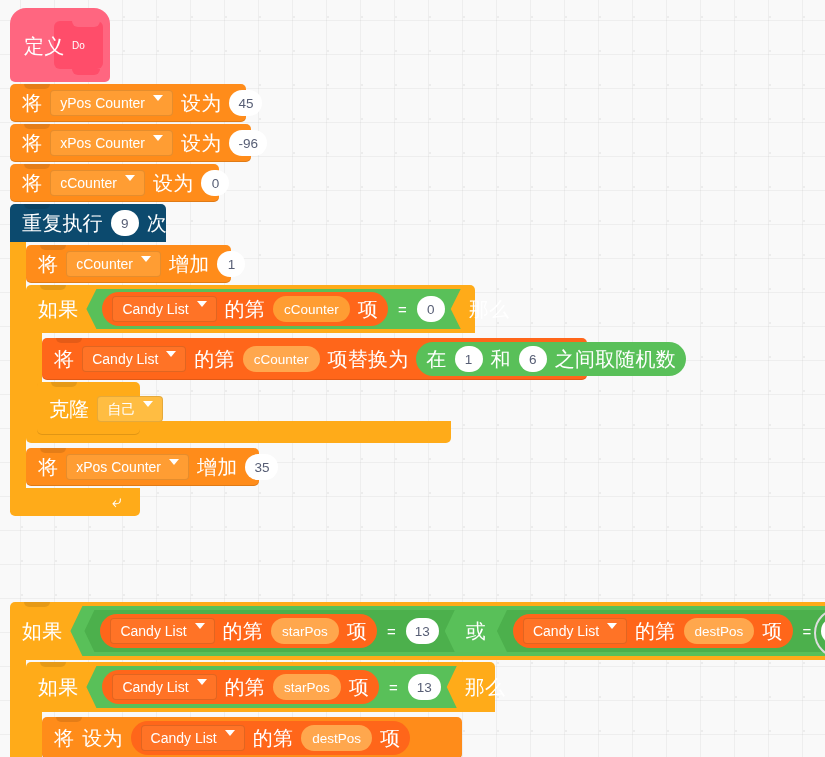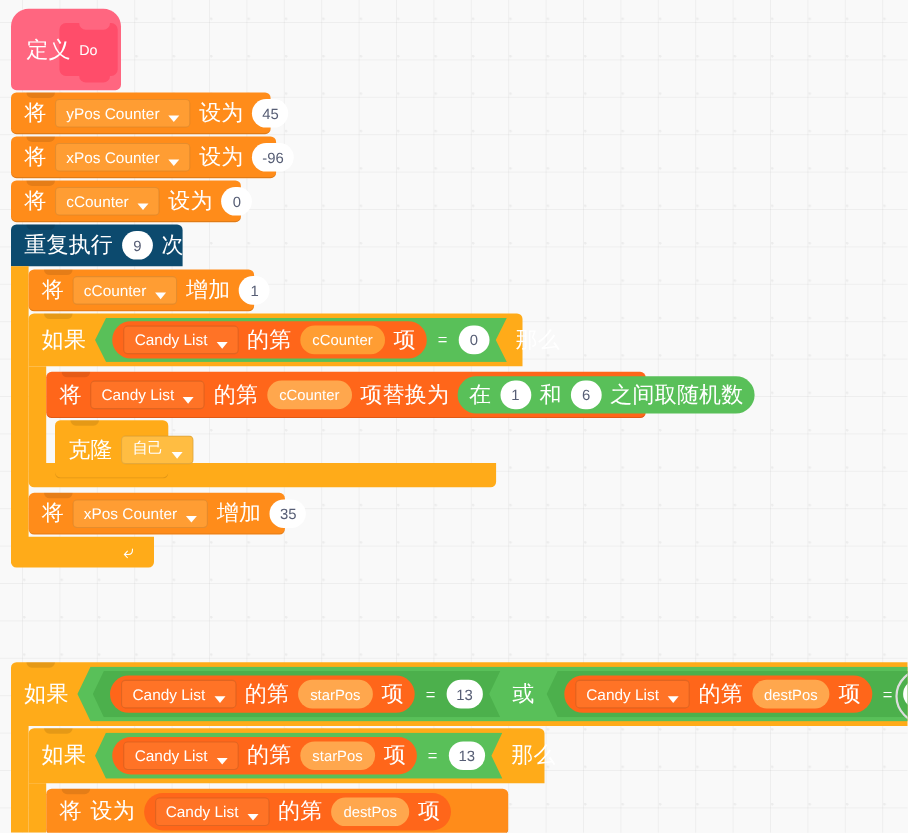--- a/index.html
+++ b/index.html
@@ -44,21 +44,21 @@
 
   
   .notch{
     position:absolute;top:0;left:14px;width:26px;height:5px;
     border-bottom-left-radius:6px;border-bottom-right-radius:6px;
     background:rgba(0,0,0,0.10);
   }
 
   
   .dd{
-    display:inline-flex;align-items:flex-end;gap:7px;
+    display:inline-flex;align-items:flex-start;gap:7px;
     border-radius:4px;padding:4px 9px;height:26px;box-sizing:border-box;
     color:#fff;font-size:14px;
   }
   .dd.on-data{background:#FF9D33;border:1px solid rgba(0,0,0,0.10);}
   .dd.on-list{background:#FF7326;border:1px solid rgba(0,0,0,0.12);}
   .dd.on-control{background:#FFBD42;border:1px solid rgba(0,0,0,0.10);}
   .caret{
     width:0;height:0;border-left:5px solid transparent;border-right:5px solid transparent;
     border-top:6px solid #fff;margin-left:1px;
   }
@@ -105,21 +105,21 @@
   .cblock .c-bot{border-radius:0 0 5px 5px;position:relative;}
 
   
   .hat{
     border-radius:16px 16px 5px 5px;
     padding:0 14px;display:flex;align-items:center;
   }
 
   
   .proto{
-    background:#FF4D6A;border-radius:6px;color:#fff;font-size:13px;
+    background:#FF4D6A;border-radius:6px;color:#fff;font-size:10px;
     padding:0 18px;height:48px;display:flex;align-items:center;position:relative;
   }
   .proto:before{
     content:"";position:absolute;top:0;left:18px;width:28px;height:6px;
     background:#FF6680;border-bottom-left-radius:7px;border-bottom-right-radius:7px;
   }
   .proto:after{
     content:"";position:absolute;bottom:-6px;left:18px;width:28px;height:6px;
     background:#FF4D6A;border-bottom-left-radius:7px;border-bottom-right-radius:7px;
   }
@@ -258,21 +258,21 @@
       <span class="oval rand">
         <span class="lbl">在</span>
         <span class="num">1</span>
         <span class="lbl">和</span>
         <span class="num">6</span>
         <span class="lbl">之间取随机数</span>
       </span>
     </div>
   </div>
 
-  <div class="blk stack c-control" style="left:50px;top:382px;width:103px;height:53px;">
+  <div class="blk stack c-control" style="left:37px;top:382px;width:103px;height:53px;">
     <div class="notch"></div>
     <div class="row">
       <span class="lbl">克隆</span>
       <span class="dd on-control">
         <span>自己</span>
         <i class="caret"></i>
       </span>
     </div>
   </div>
 

